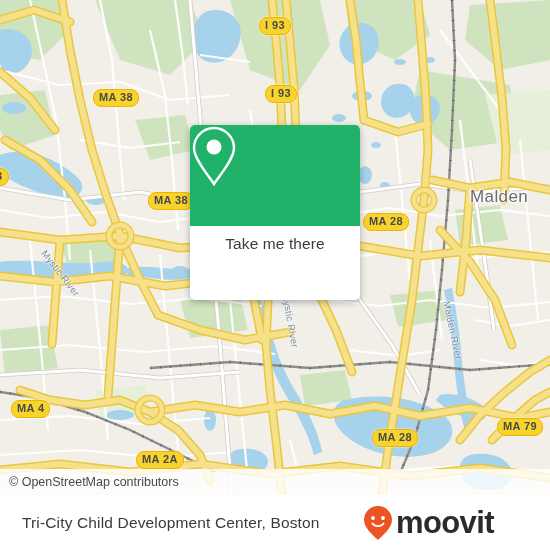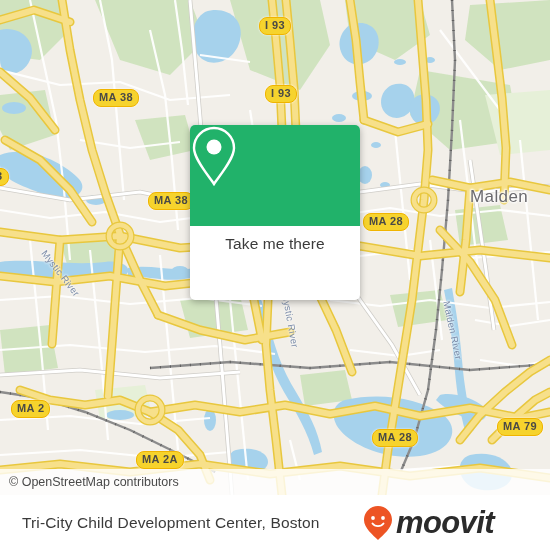--- a/index.html
+++ b/index.html
@@ -93,21 +93,21 @@
   }
   .footer-title{
     margin-left:22px;
     color:#3a3a3a;
     font-size:15.5px;
     letter-spacing:.15px;
     white-space:nowrap;
   }
   .brand{
     position:absolute;right:14px;top:50%;transform:translateY(-50%);
-    display:flex;align-items:center;gap:3px;font-style:italic;
+    display:flex;align-items:center;gap:3px;
   }
   .brand-word{
     color:#2b2b2b;
     font-size:31px;
     font-weight:bold;
     letter-spacing:-.6px;
     line-height:31px;
   }
 </style>
 </head>
@@ -335,21 +335,21 @@
     <div class="mlabel river" style="left:48px;top:248px;transform:rotate(52deg);transform-origin:left top;">Mystic River</div>
     <div class="mlabel river" style="left:291px;top:292px;transform:rotate(80deg);transform-origin:left top;">Mystic River</div>
     <div class="mlabel river" style="left:452px;top:300px;transform:rotate(78deg);transform-origin:left top;">Malden River</div>
 
     <div class="shield" style="left:259px;top:17px;">I 93</div>
     <div class="shield" style="left:93px;top:89px;">MA 38</div>
     <div class="shield" style="left:265px;top:85px;">I 93</div>
     <div class="shield" style="left:-10px;top:168px;">3</div>
     <div class="shield" style="left:148px;top:192px;">MA 38</div>
     <div class="shield" style="left:363px;top:213px;">MA 28</div>
-    <div class="shield" style="left:11px;top:400px;">MA 2</div>
+    <div class="shield" style="left:11px;top:400px;">MA 4</div>
     <div class="shield" style="left:372px;top:429px;">MA 28</div>
     <div class="shield" style="left:497px;top:418px;">MA 79</div>
     <div class="shield" style="left:136px;top:451px;">MA 2A</div>
 
     <div class="card">
       <div class="card-top">
         <svg width="48" height="62" viewBox="0 0 48 62">
           <path d="M24 3 C13 3 4 12 4 23 C4 34 18 50 24 59 C30 50 44 34 44 23 C44 12 35 3 24 3 Z" fill="none" stroke="#ffffff" stroke-width="2.4"></path>
           <circle cx="24" cy="22" r="7.5" fill="#ffffff"></circle>
         </svg>

